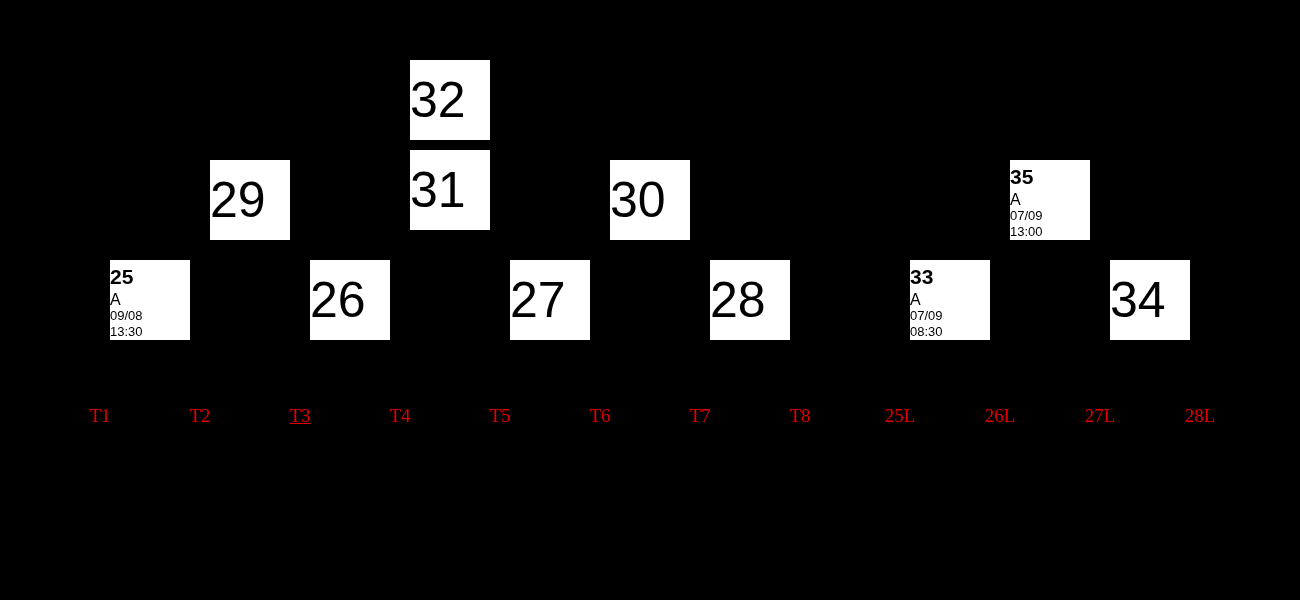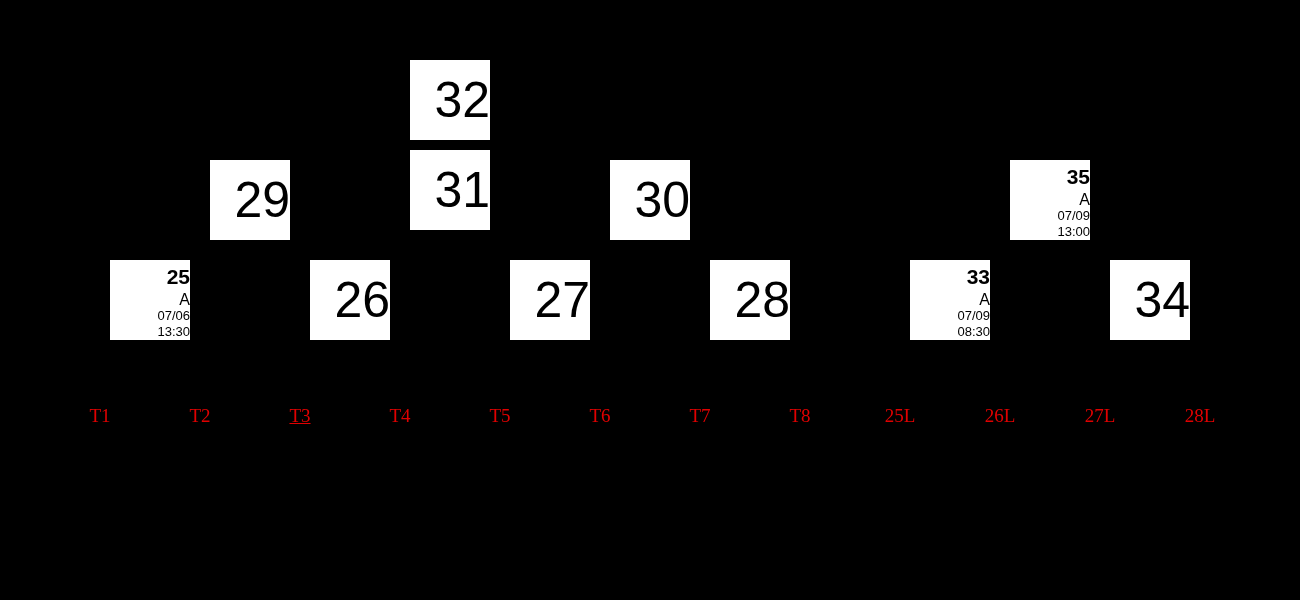--- a/index.html
+++ b/index.html
@@ -16,26 +16,25 @@
     font-family: "Liberation Sans", sans-serif;
   }
   .box {
     position: absolute;
     width: 80px;
     height: 80px;
     background: var(--box-bg, #ffffff);
     color: var(--box-text, #000000);
     display: flex;
     flex-direction: column;
-    align-items: flex-end;
+    align-items: flex-start;
     justify-content: center;
     text-align: center;
     box-sizing: border-box;
     cursor: default;
-    padding-left: 31px;
   }
   .box.detailed {
     justify-content: flex-start;
     padding-top: 2px;
   }
   .num-big {
     font-size: 50px;
     line-height: 1;
   }
   .num-bold {
@@ -65,21 +64,21 @@
   }
 </style>
 </head>
 <body>
 
 <div class="stage" style="--bg-color: #000000; --box-bg: #ffffff; --box-text: #000000; --label-color: #e00000;">
   <div id="boxes-layer">
       <div class="box detailed" style="left: 110px; top: 260px;">
         <span class="num-bold">25</span>
         <span class="status-line">A</span>
-        <span class="date-line">07/06</span>
+        <span class="date-line">09/08</span>
         <span class="time-line">13:30</span>
       </div>
       <div class="box simple" style="left: 210px; top: 160px;">
         <span class="num-big">29</span>
       </div>
       <div class="box simple" style="left: 310px; top: 260px;">
         <span class="num-big">26</span>
       </div>
       <div class="box simple" style="left: 410px; top: 60px;">
         <span class="num-big">32</span>

